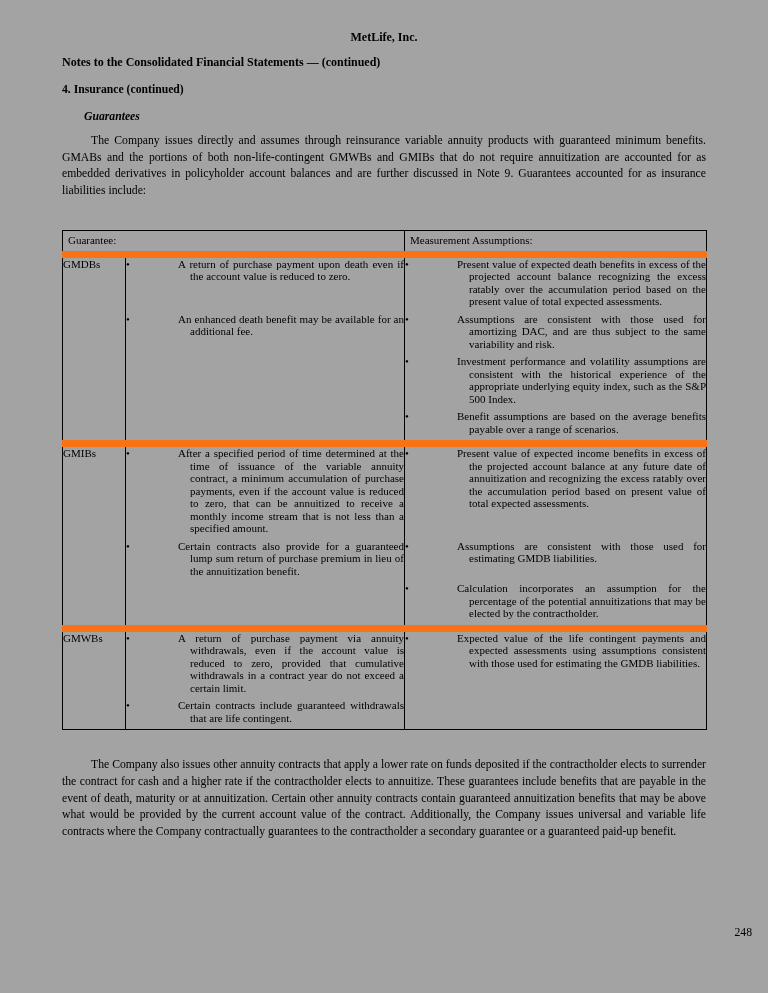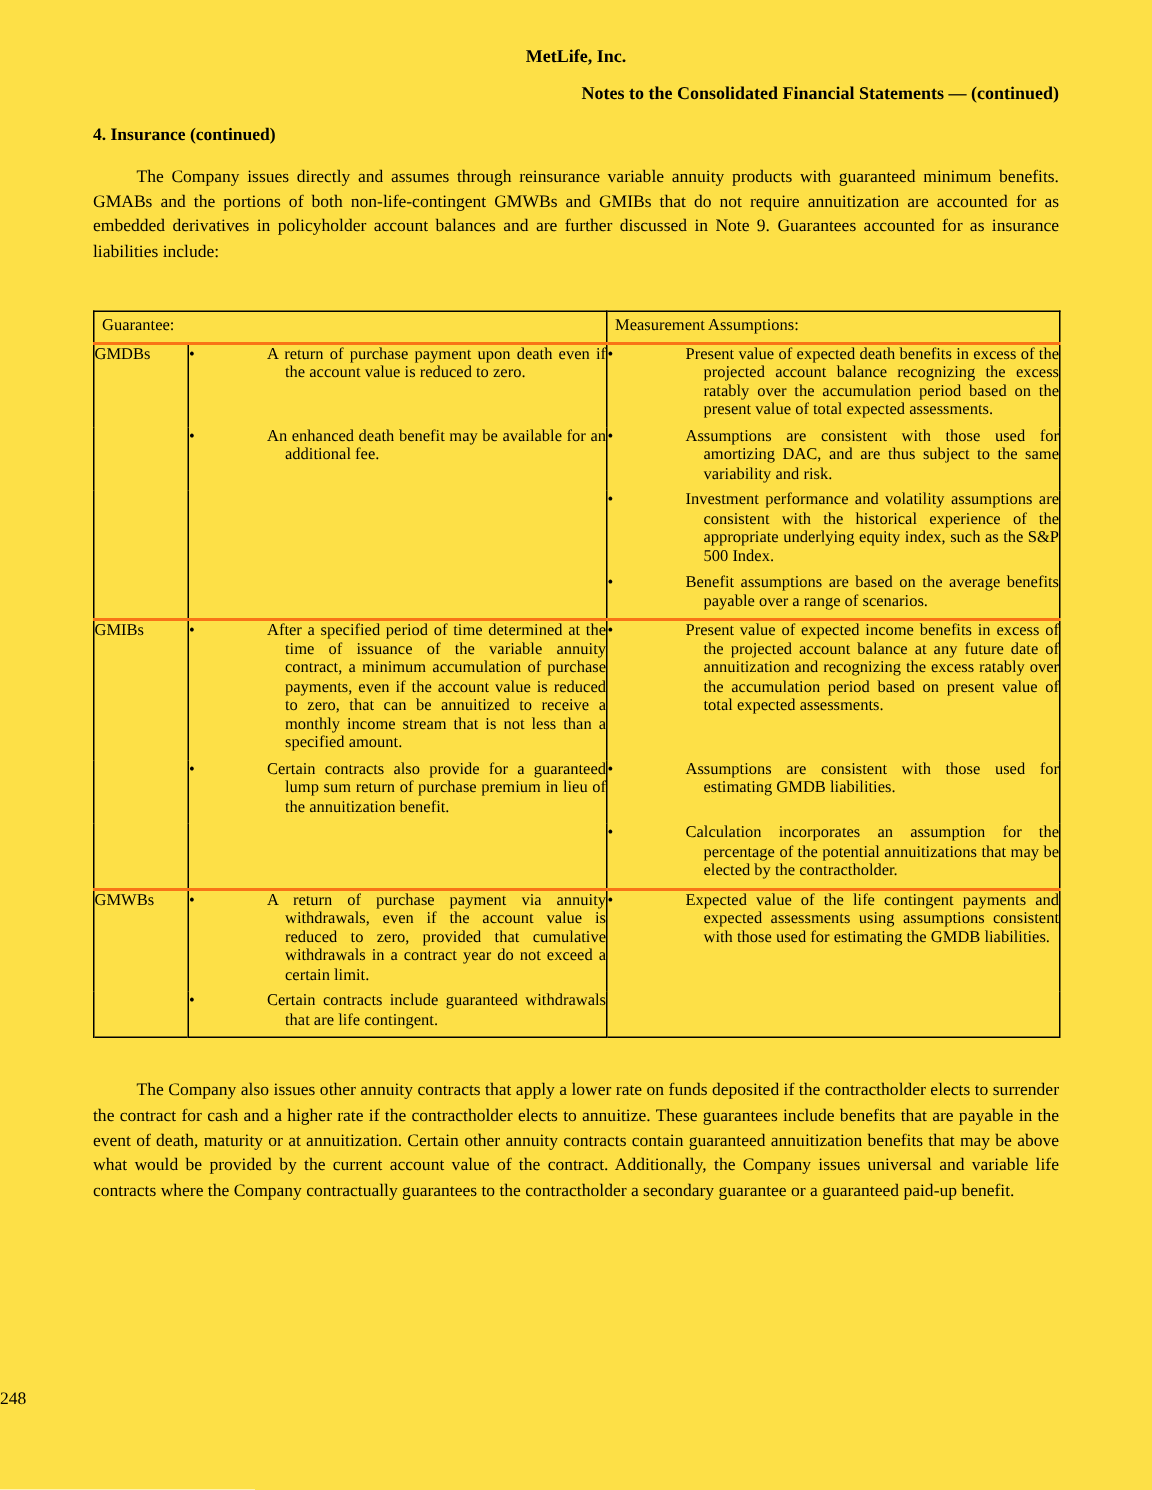--- a/index.html
+++ b/index.html
@@ -1,28 +1,28 @@
 <!DOCTYPE html>
 <html><head>
 <meta charset="utf-8">
 <style>
   html, body { margin: 0; padding: 0; background: #ffffff; }
   .page {
     width: 768px; height: 993px; box-sizing: border-box;
-    background: #fde047; color: #000000;
+    background: #a3a3a3; color: #000000;
     padding: 30px 62px 0 62px;
     position: relative;
     font-family: "Liberation Serif", "DejaVu Serif", serif;
   }
   .doc-title {
     text-align: center; font-weight: bold; font-size: 12px;
     line-height: 14px; margin: 0 0 11px 0;
   }
   .doc-subtitle {
-    text-align: right; font-weight: bold; font-size: 12px;
+    text-align: left; font-weight: bold; font-size: 12px;
     line-height: 14px; margin: 0 0 14px 0;
   }
   .section-heading {
     font-weight: bold; font-size: 11.7px; line-height: 14px; margin: 0 0 13px 0;
   }
   .subsection-heading {
     font-weight: bold; font-style: italic; font-size: 11.7px;
     line-height: 14px; margin: 0 0 9px 22px;
   }
   .para {
@@ -33,41 +33,42 @@
   .para.closing { margin-top: 27px; }
   table.gtable {
     width: 100%; border-collapse: collapse; table-layout: fixed;
     border: 1px solid #000; font-size: 11px; line-height: 12.5px;
   }
   table.gtable td {
     border-left: 1px solid #000; border-right: 1px solid #000;
     vertical-align: top; padding: 0;
   }
   tr.hdr td { border: 1px solid #000; padding: 3px 5px 4px 5px; }
-  tr.gs td { border-top: 2px solid #f97316; border-radius: 25px; }
+  tr.gs td { border-top: 7px solid #f97316; border-radius: 25px; }
   td.lbl { padding: 2px 2px 0 5px; }
   td.gc, td.ac { padding: 2px 4px 0 5px; }
   .bi { display: flex; margin: 0 0 5px 0; }
   .bi .dot { flex: none; width: 12px; }
   .bi .bt {
     flex: 1; padding-left: 12px; text-indent: -12px; text-align: justify; margin-left: 40px;
   }
   .page-number {
     position: absolute; left: 0; right: 16px; top: 926px;
-    text-align: left; font-size: 11.7px;
+    text-align: right; font-size: 11.7px;
   }
 </style>
 </head>
 <body>
 
 <div class="page">
 
   <div class="doc-title">MetLife, Inc.</div>
   <div class="doc-subtitle">Notes to the Consolidated Financial Statements — (continued)</div>
   <div class="section-heading">4. Insurance (continued)</div>
+  <div class="subsection-heading">Guarantees</div>
 
   <p class="para intro">The Company issues directly and assumes through reinsurance variable annuity products with guaranteed minimum benefits. GMABs and the portions of both non-life-contingent GMWBs and GMIBs that do not require annuitization are accounted for as embedded derivatives in policyholder account balances and are further discussed in Note 9. Guarantees accounted for as insurance liabilities include:</p>
 
   <table class="gtable">
     <colgroup>
       <col style="width:63px">
         <col style="width:279px">
         <col style="width:302px">
     </colgroup>
     <tbody>

